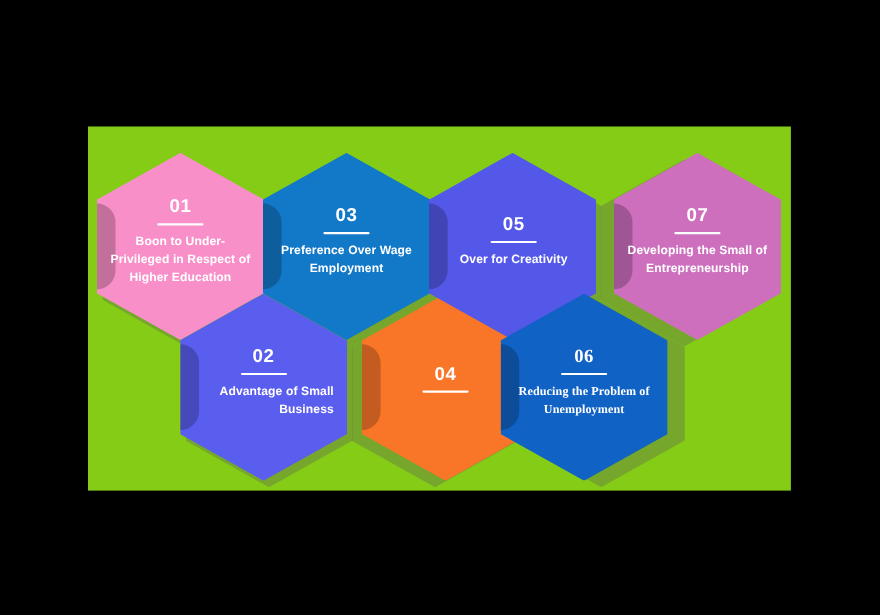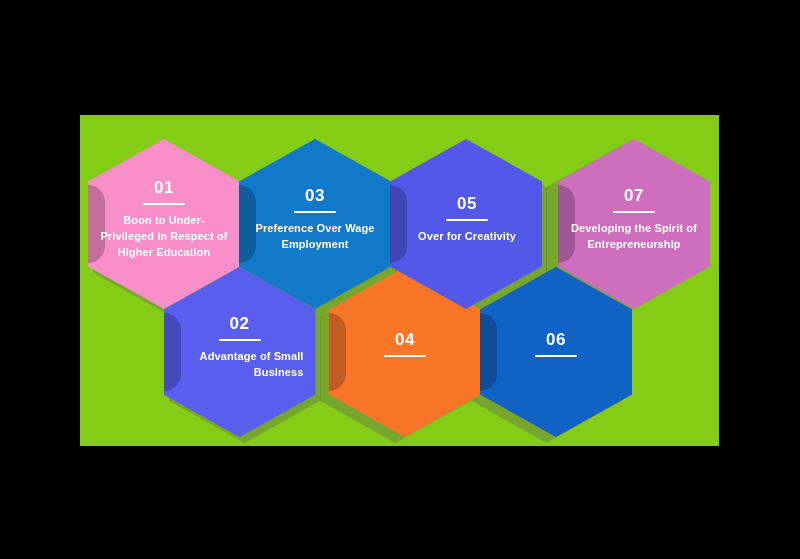--- a/index.html
+++ b/index.html
@@ -147,30 +147,31 @@
       <div class="hex-shadow" style="left: 315px; top: 30px;"></div>
       <div class="hex" style="left: 310px; top: 24px; background: rgb(84, 88, 232); z-index: 6; padding-left: 14px;">
         <div class="hex-tab"></div>
         <div class="hex-inner">
           <div class="hex-num">05</div>
           <div class="hex-divider"></div>
           <div class="hex-label">Over for Creativity</div>
         </div>
       </div>
       <div class="hex-shadow" style="left: 390.5px; top: 158px;"></div>
-      <div class="hex" style="left: 400px; top: 152px; background: rgb(16, 98, 196); z-index: 7;">
+      <div class="hex" style="left: 375px; top: 152px; background: rgb(16, 98, 196); z-index: 7; font-family: Liberation Serif, serif;">
         <div class="hex-tab"></div>
         <div class="hex-inner">
           <div class="hex-num">06</div>
           <div class="hex-divider"></div>
+          <div class="hex-label">Reducing the Problem of Unemployment</div>
         </div>
       </div>
       <div class="hex-shadow" style="left: 466px; top: 30px;"></div>
       <div class="hex" style="left: 465px; top: 24px; background: rgb(206, 111, 190); z-index: 8; margin-left: 13px;">
         <div class="hex-tab"></div>
         <div class="hex-inner">
           <div class="hex-num">07</div>
           <div class="hex-divider"></div>
-          <div class="hex-label">Developing the Spirit of Entrepreneurship</div>
+          <div class="hex-label">Developing the Small of Entrepreneurship</div>
         </div>
       </div>
     </div>
 </div>
 
 </body></html>

